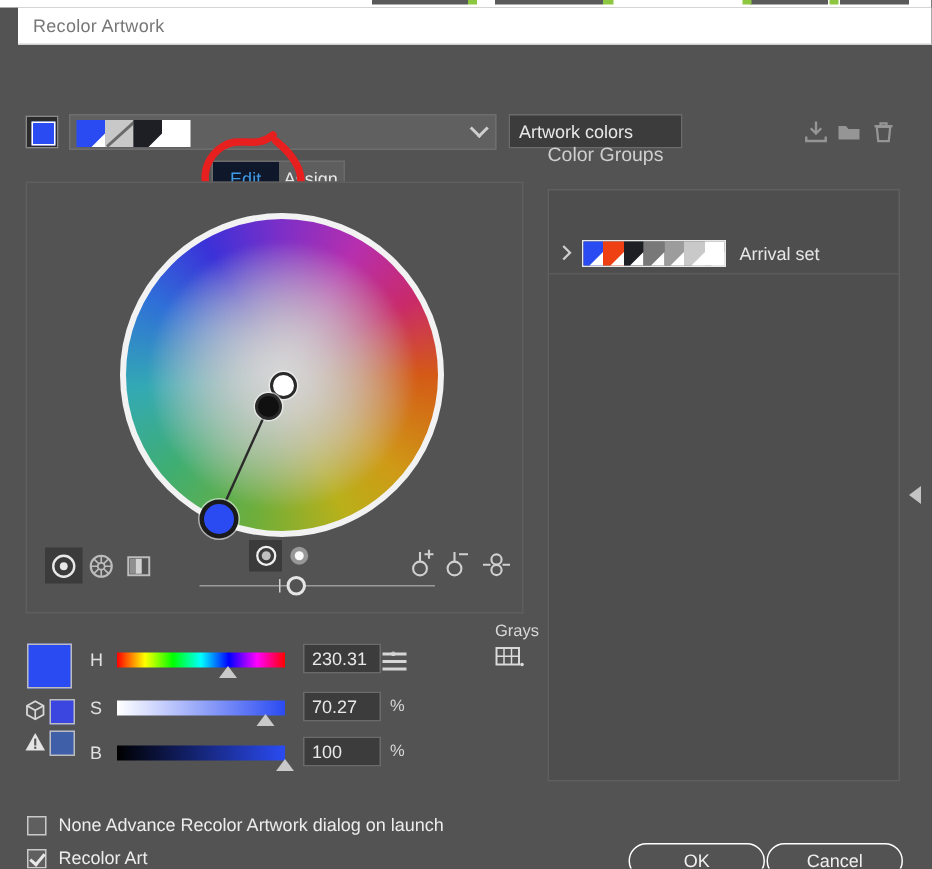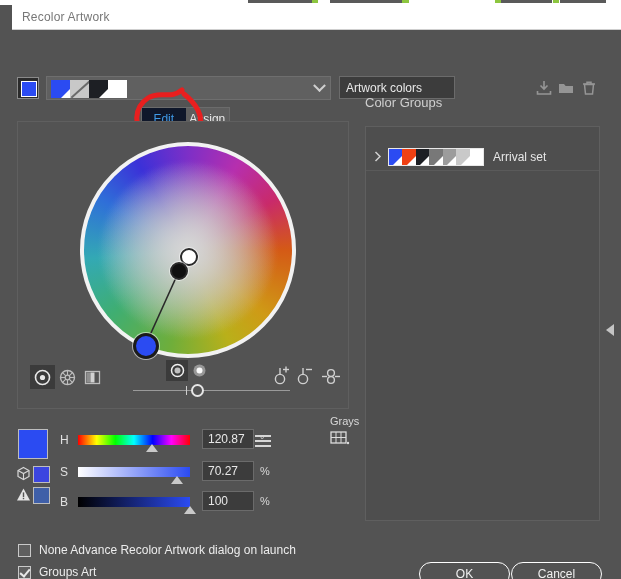--- a/index.html
+++ b/index.html
@@ -185,21 +185,21 @@
   .cg-label { position:absolute; left:365px; top:64px; font-size:13px; color:#cfcfcf; }
   .cg-list {
     position:absolute; left:365px; top:95px; width:235px; height:395px;
     border:1px solid #5f5f5f; background:#4e4e4e;
   }
   .cg-row {
     position:absolute; left:0; width:233px; height:28px;
     border-bottom:1px solid #5a5a5a; display:flex; align-items:center;
   }
   .cg-row.r0 { top:0; }
-  .cg-row.r1 { top:16px; }
+  .cg-row.r1 { top:28px; }
   .cg-arrow { width:22px; display:flex; align-items:center; justify-content:center; }
   .cg-strip { width:96px; height:18px; display:flex; border:1px solid #e8e8e8; }
   .cg-strip .c { flex:1 1 auto; height:100%; position:relative; }
   .cg-strip .c.cut::after {
     content:""; position:absolute; right:0; bottom:0; width:0; height:0;
     border-left:9px solid transparent; border-bottom:9px solid #ffffff;
   }
   .cg-name { margin-left:9px; font-size:12px; color:#e6e6e6; }
 
   .collapse-handle {
@@ -394,21 +394,21 @@
         <rect x="6.8" y="5.4" width="1.4" height="4.6" fill="#535353"></rect>
         <rect x="6.8" y="10.8" width="1.4" height="1.4" fill="#535353"></rect>
       </svg>
       <div class="mini-sw c2"></div>
     </div>
 
     <div class="srow" style="top:401px;">
       <div class="lbl">H</div>
       <div class="bar hbar"></div>
       <div class="thumb" style="left:86px;"></div>
-      <div class="val" style="left:142px;">120.87</div>
+      <div class="val" style="left:142px;">230.31</div>
       <div class="unit" style="left:200px;">°</div>
     </div>
     <div class="hamburger">
         <span></span>
         <span></span>
         <span></span>
       </div>
 
     <div class="srow" style="top:433px;">
       <div class="lbl">S</div>
@@ -465,20 +465,20 @@
     <div class="collapse-handle">
       <span class="collapse-tri"></span>
     </div>
 
     <div class="cb-row r1">
       <span class="cb"></span>
       <span>None Advance Recolor Artwork dialog on launch</span>
     </div>
     <div class="cb-row r2">
       <span class="cb checked"></span>
-      <span>Groups Art</span>
+      <span>Recolor Art</span>
     </div>
 
     <div class="btn ok">OK</div>
     <div class="btn cancel">Cancel</div>
 
   </div>
 </div>
 
 </body></html>

